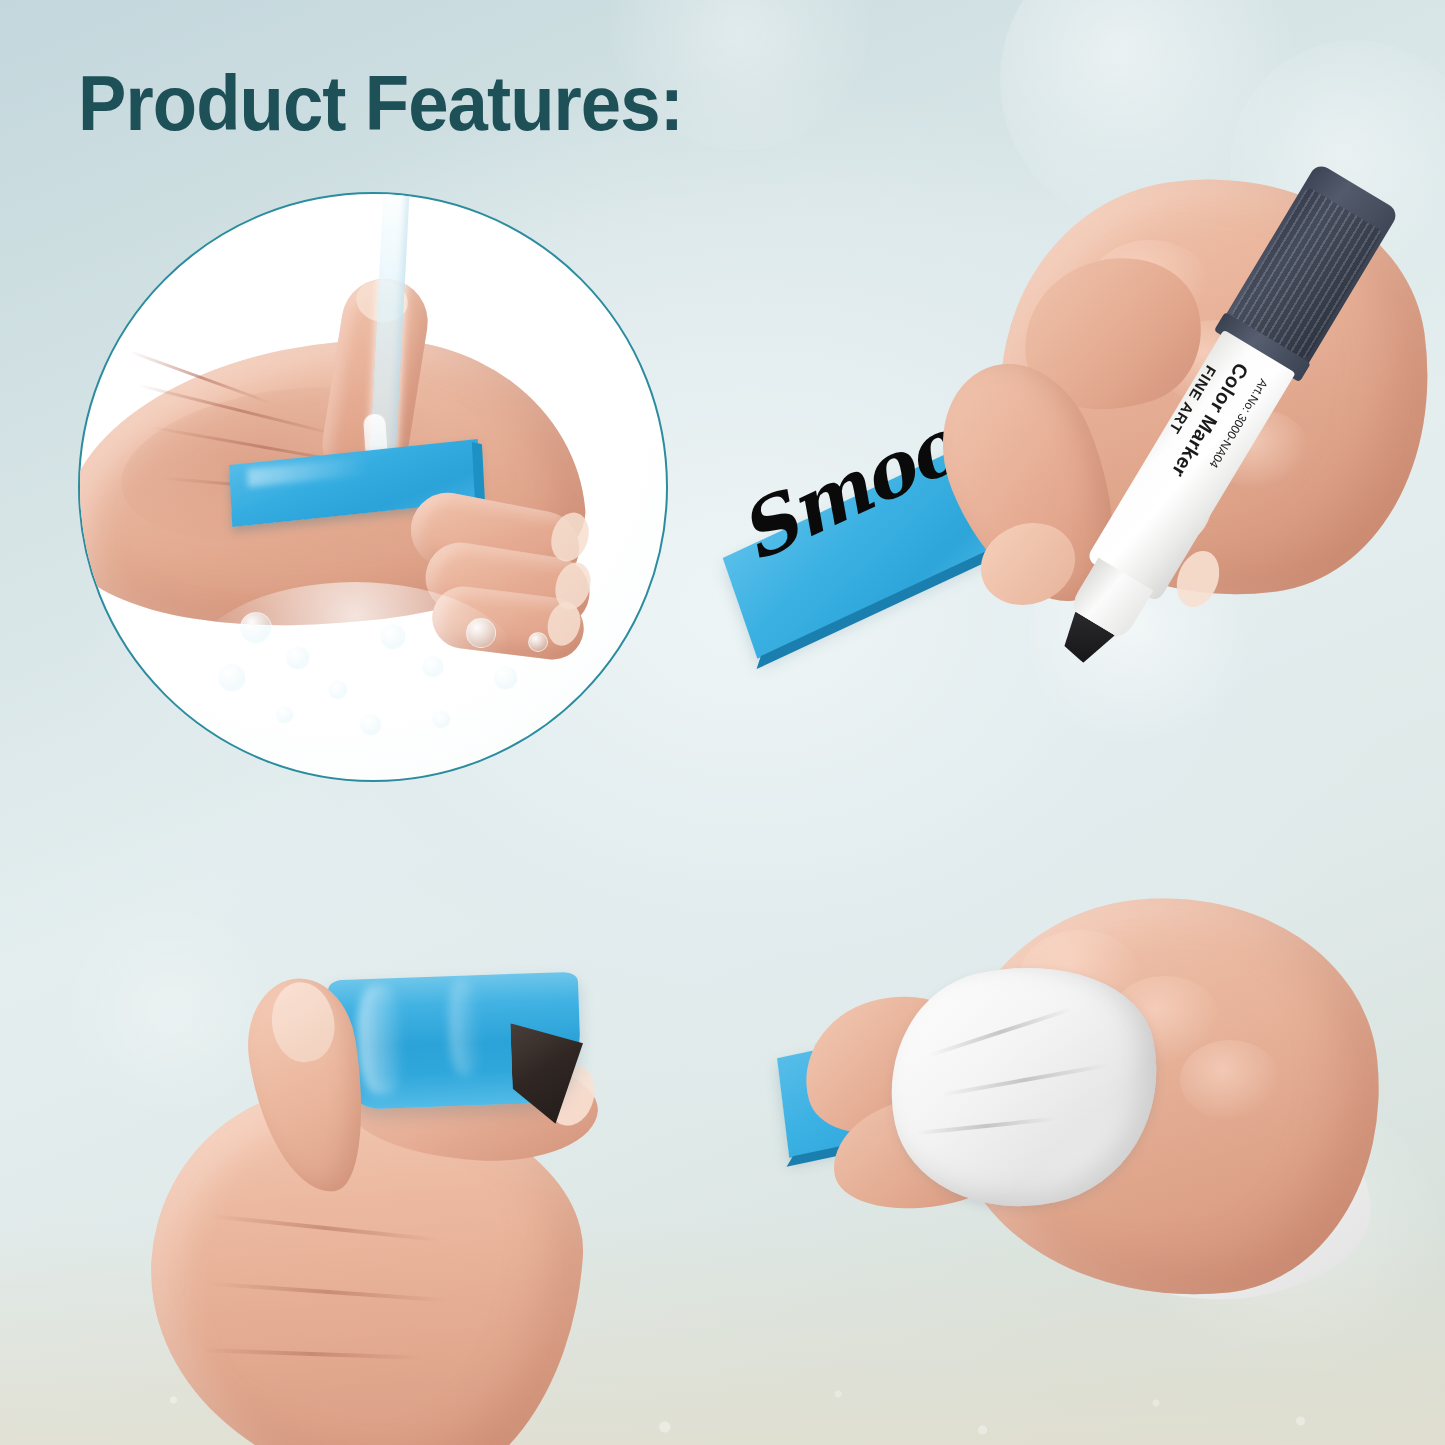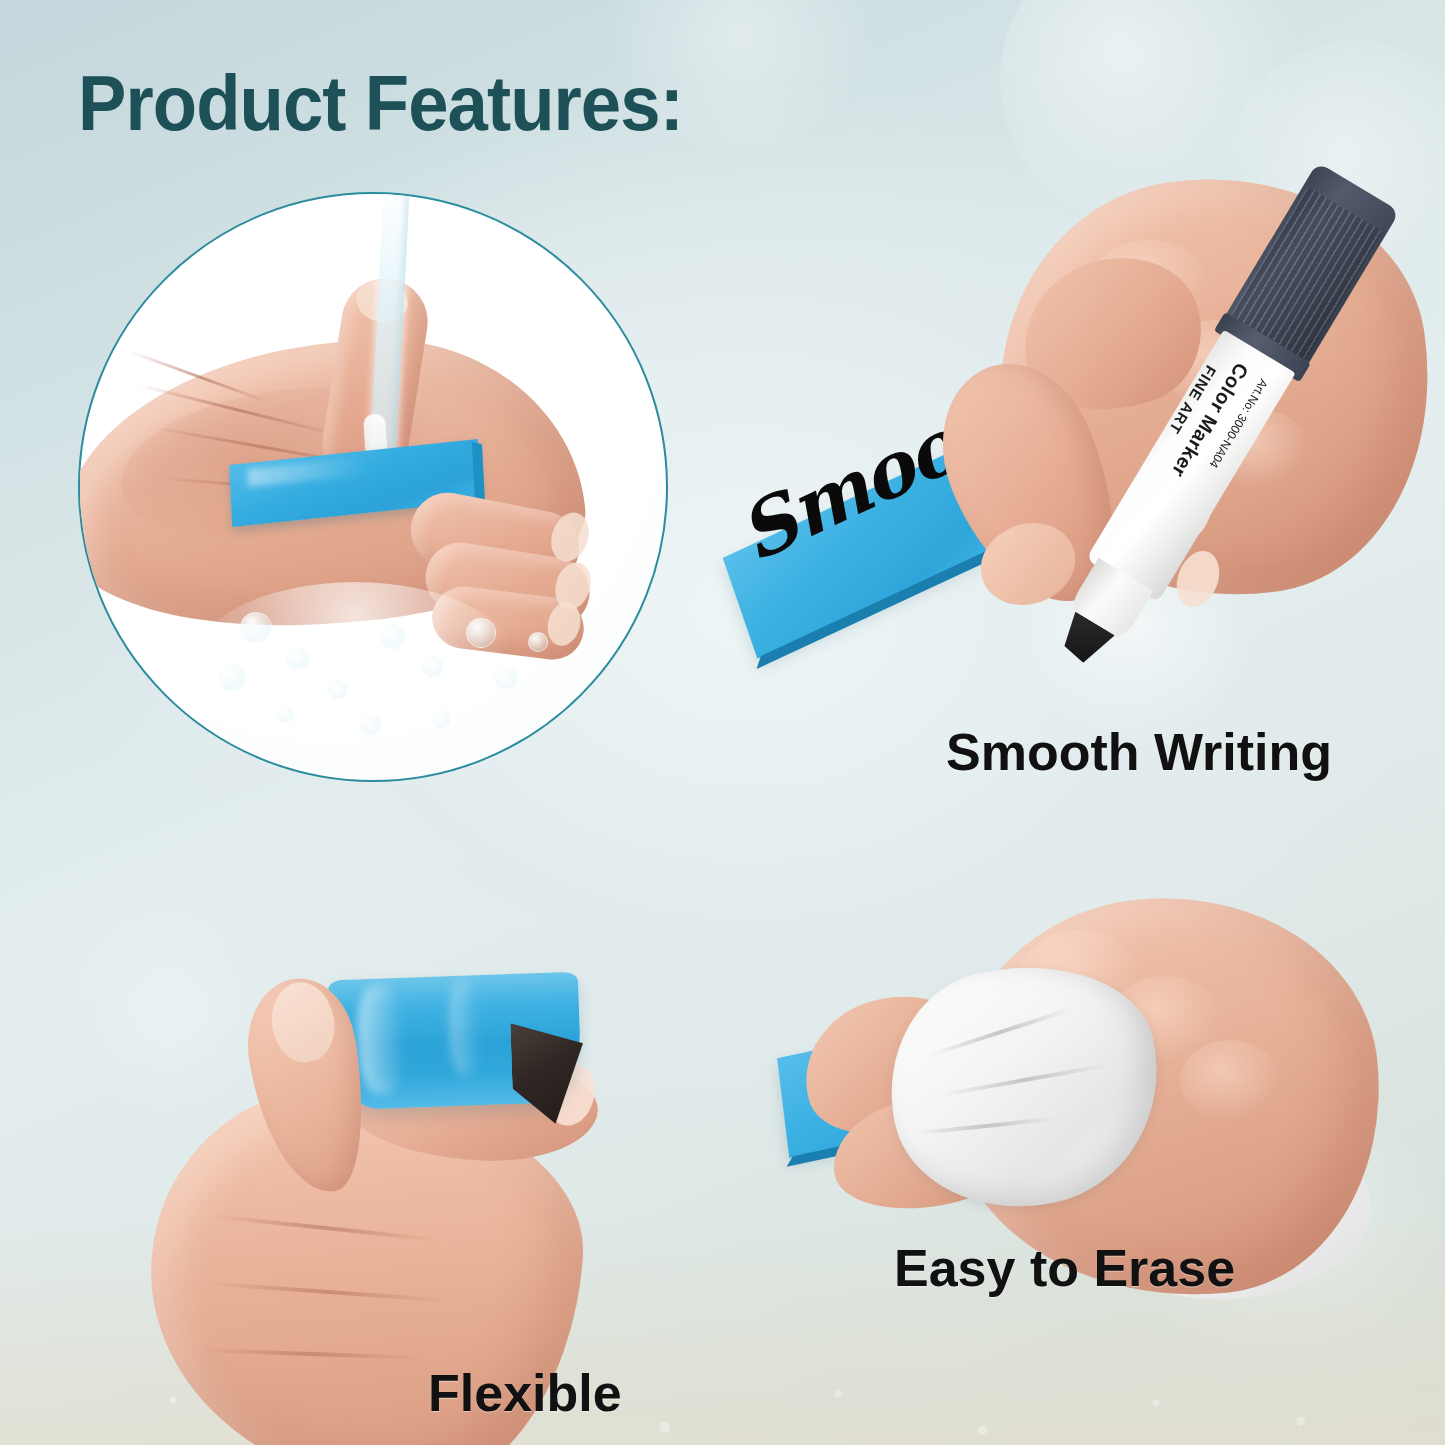--- a/index.html
+++ b/index.html
@@ -446,51 +446,48 @@
       <div class="pen-cap-ribs"></div>
       <div class="pen-cap-lip"></div>
       <div class="pen-body"></div>
       <div class="pen-text pt-fineart">FINE ART</div>
       <div class="pen-text pt-color">Color Marker</div>
       <div class="pen-text pt-art">Art.No: 3000-NA04</div>
       <div class="pen-taper"></div>
       <div class="pen-nib"></div>
     </div>
   </div>
-  <div class="caption" id="cap-smooth">Smooth Writing</div>
 
   <div id="erase-panel">
     <div class="er-label">
       <div class="er-label-side"></div>
     </div>
     <div class="er-script er-script-fade">Easy</div>
     <div class="er-tissue2"></div>
     <div class="er-hand"></div>
     <div class="er-knuckle" style="left:280px;top:50px;width:120px;height:90px;"></div>
     <div class="er-knuckle" style="left:370px;top:96px;width:110px;height:86px;"></div>
     <div class="er-knuckle" style="left:440px;top:160px;width:100px;height:80px;"></div>
     <div class="er-thumb"></div>
     <div class="er-finger-lower"></div>
     <div class="er-tissue"></div>
     <div class="er-tissue-fold" style="left:186px;top:150px;width:150px;transform:rotate(-18deg);"></div>
     <div class="er-tissue-fold" style="left:200px;top:198px;width:170px;transform:rotate(-10deg);"></div>
     <div class="er-tissue-fold" style="left:176px;top:244px;width:140px;transform:rotate(-6deg);"></div>
   </div>
-  <div class="caption" id="cap-erase">Easy to Erase</div>
 
   <div id="flexible-panel">
     <div class="fx-hand"></div>
     <div class="fx-fold" style="left:30px;top:266px;width:230px;transform:rotate(6deg);"></div>
     <div class="fx-fold" style="left:28px;top:330px;width:240px;transform:rotate(4deg);"></div>
     <div class="fx-fold" style="left:22px;top:392px;width:220px;transform:rotate(2deg);"></div>
     <div class="fx-index"></div>
     <div class="fx-indexnail"></div>
     <div class="fx-label">
       <div class="fx-label-sheen"></div>
       <div class="fx-label-sheen2"></div>
     </div>
     <div class="fx-label-back"></div>
     <div class="fx-thumb"></div>
     <div class="fx-thumbnail"></div>
   </div>
-  <div class="caption" id="cap-flexible">Flexible</div>
 
 </div>
 
 </body></html>

